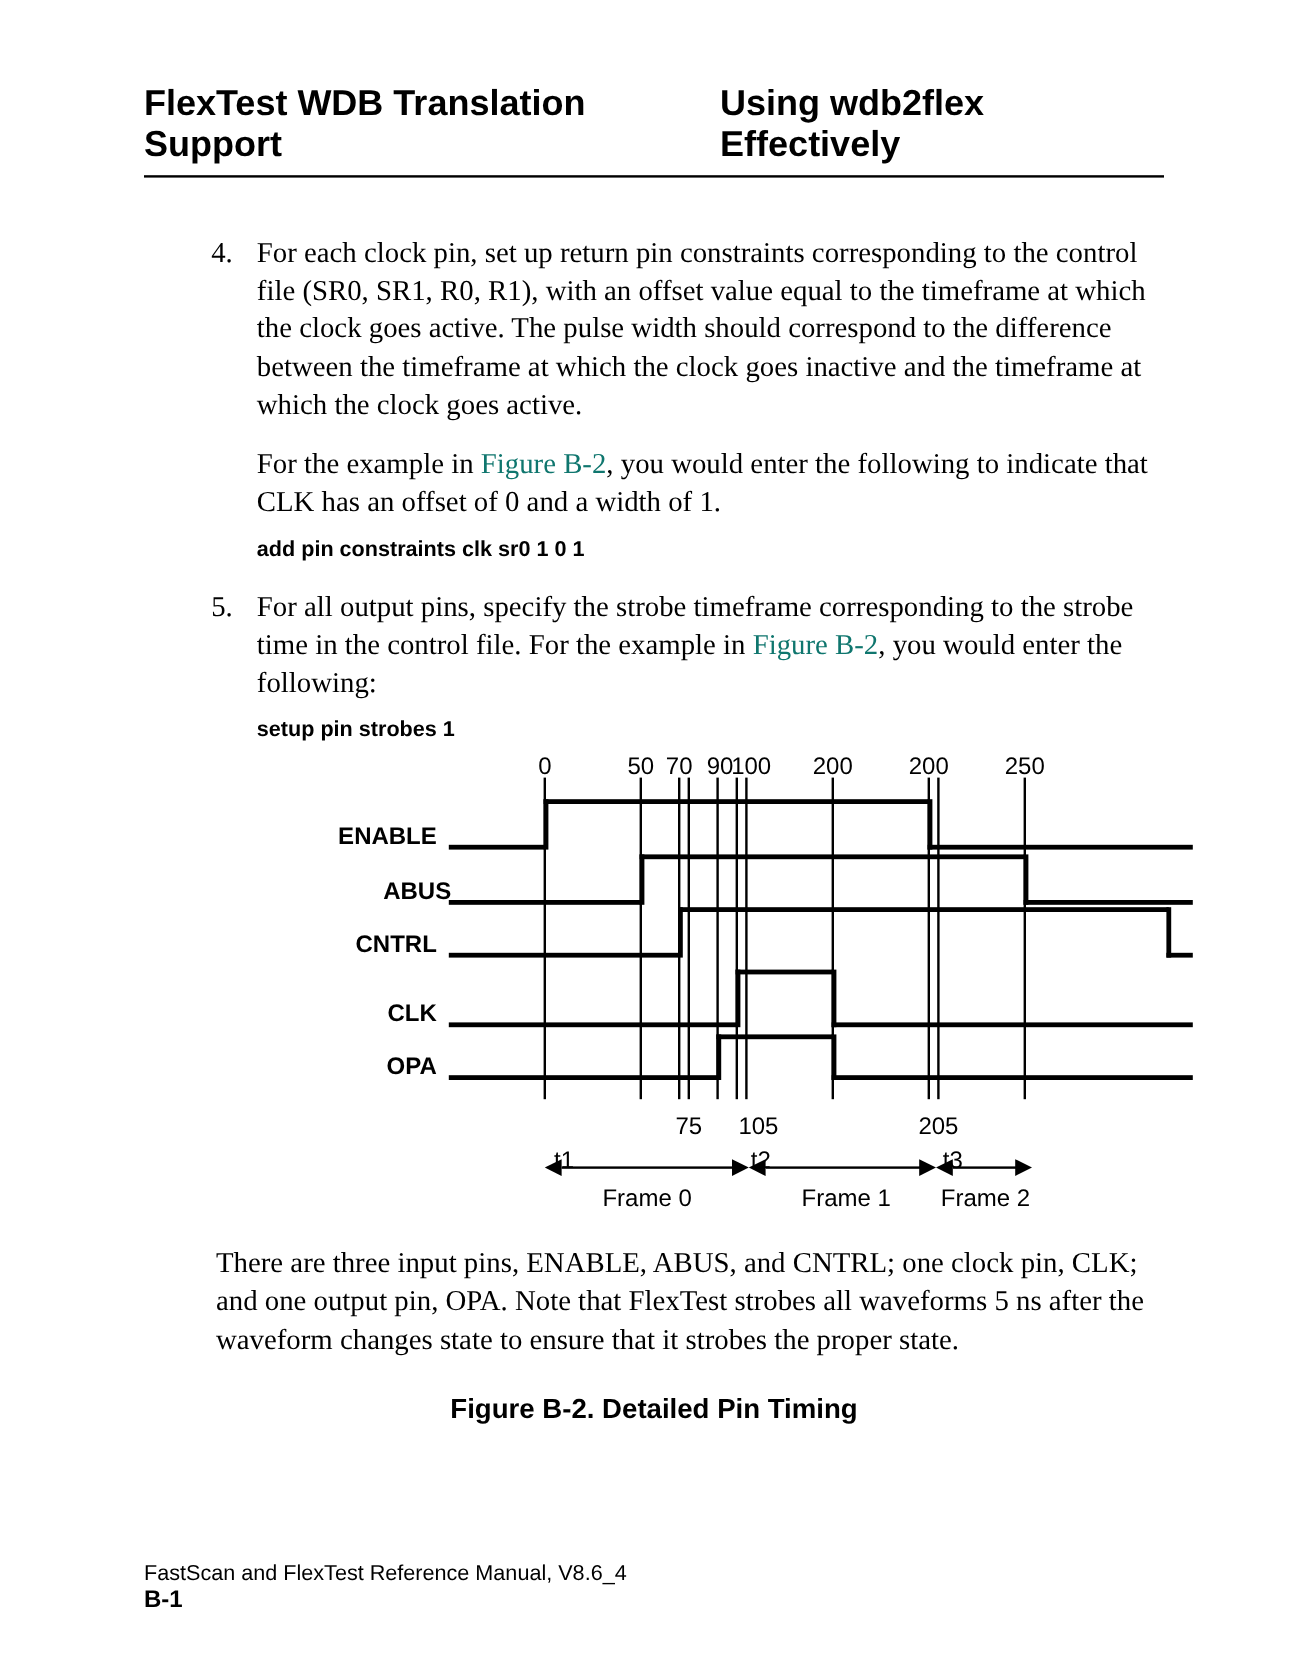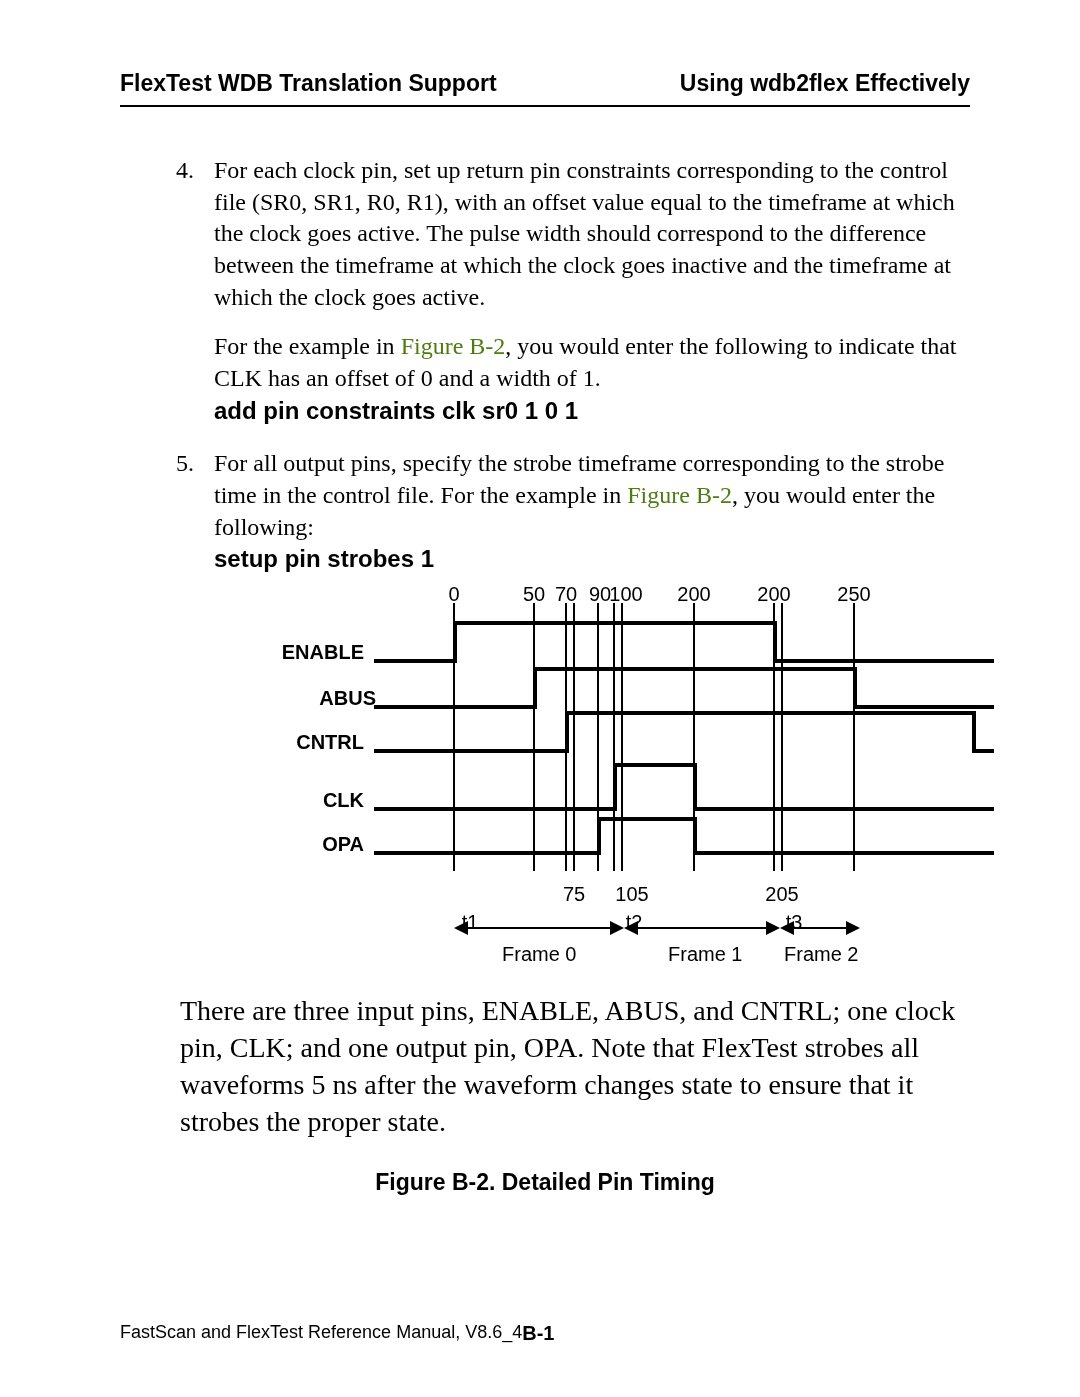--- a/index.html
+++ b/index.html
@@ -13,21 +13,21 @@
     position: relative;
   }
   .page {
     padding: 70px 110px 60px 120px;
   }
   .header {
     display: flex;
     justify-content: space-between;
     font-family: Helvetica, Arial, sans-serif;
     font-weight: bold;
-    font-size: 23px;
+    font-size: 30px;
     border-bottom: 2px solid #000;
     padding-bottom: 8px;
     margin-bottom: 48px;
   }
   .body-text {
     font-size: 24px;
     line-height: 1.32;
   }
   ol {
     list-style: none;
@@ -41,25 +41,26 @@
   }
   .num {
     position: absolute;
     left: 56px;
     top: 0;
     font-size: 24px;
   }
   .para {
     margin-top: 18px;
   }
-  .link-blue { color: #4d7c0f; }
+  .link-blue { color: #0f766e; }
   .mono-cmd {
     font-family: Helvetica, Arial, sans-serif;
     font-weight: bold;
-    font-size: 24px;
+    font-size: 18px;
+    margin-top: 10px;
     margin-bottom: 6px;
   }
   .figure-caption {
     font-family: Helvetica, Arial, sans-serif;
     font-weight: bold;
     font-size: 23px;
     text-align: center;
     margin-top: 26px;
   }
 
@@ -113,26 +114,28 @@
   .arrow-head.left  { border-right: 14px solid #000; }
   .arrow-head.right { border-left: 14px solid #000; }
 
   
   .footer {
     position: absolute;
     bottom: 52px;
     left: 120px;
     right: 110px;
     display: flex;
+    justify-content: space-between;
     font-family: Helvetica, Arial, sans-serif;
     font-size: 18px;
+    flex-direction: column;
   }
   .footer .pn { font-weight: bold; font-size: 20px;}
   .after-fig {
-    font-size: 28px;
+    font-size: 24px;
     line-height: 1.32;
     margin-left: 60px;
     margin-top: 6px;
   }
 </style>
 </head>
 <body>
 
 <div class="page">
   <div class="header">

